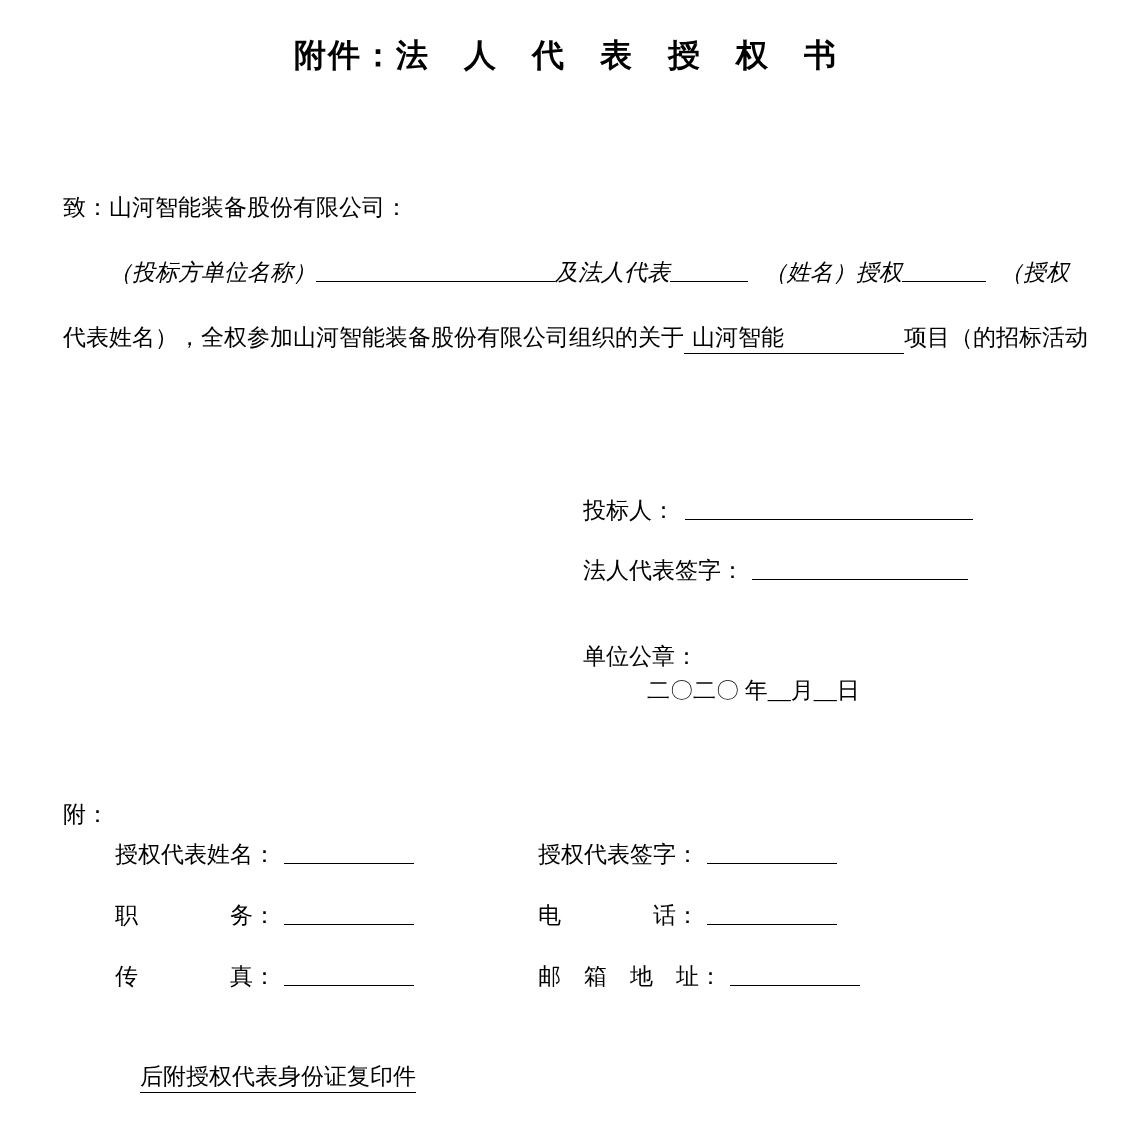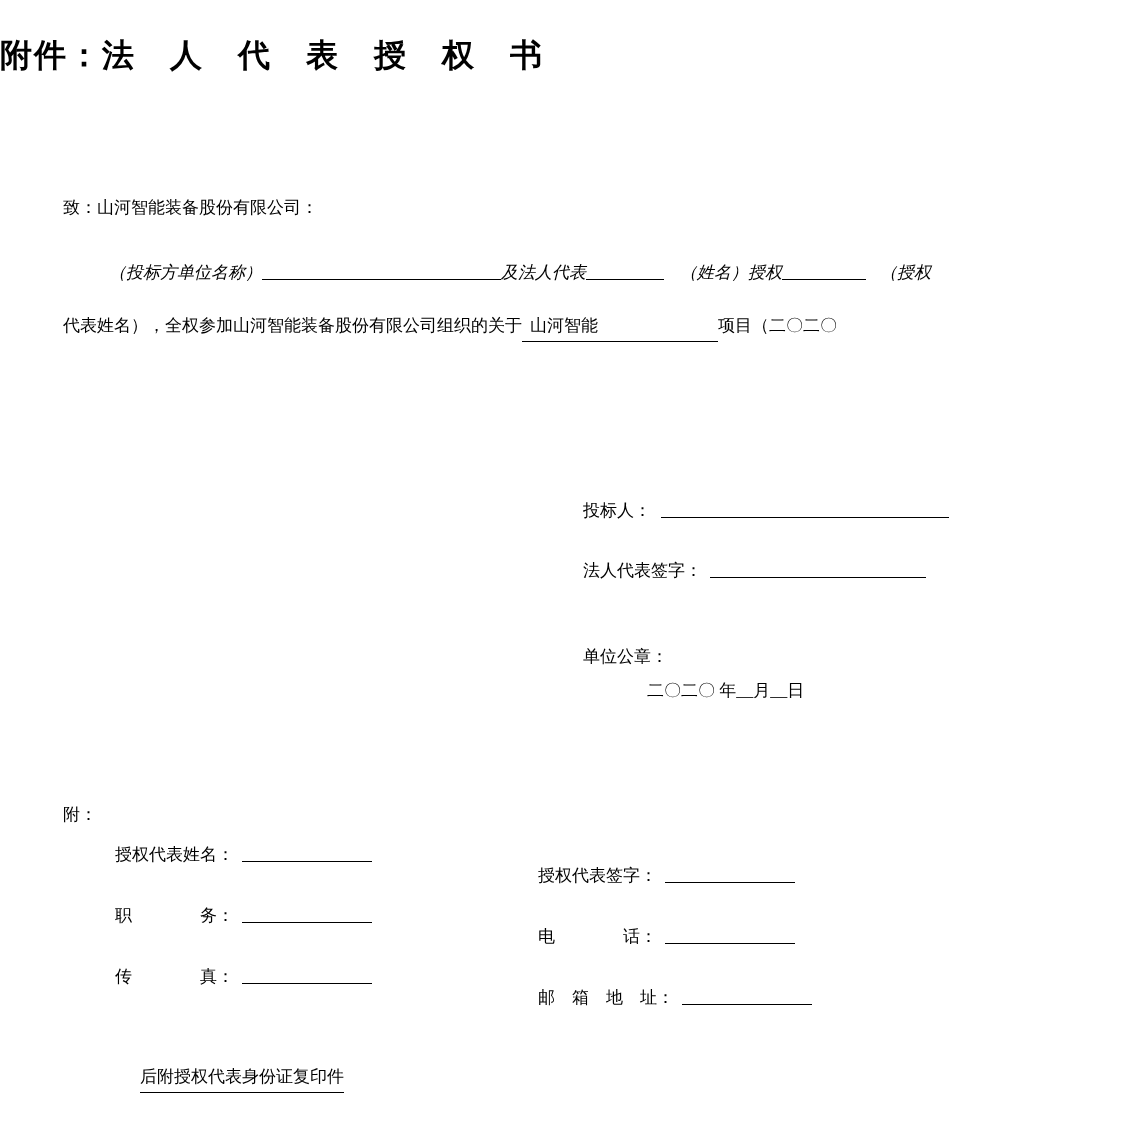--- a/index.html
+++ b/index.html
@@ -14,26 +14,27 @@
     background: #ffffff;
     color: #000000;
     font-family: "Liberation Serif", "DejaVu Serif", serif;
     overflow: hidden;
   }
   .doc-title {
     position: absolute;
     top: 34px;
     left: 0;
     width: 100%;
+    text-align: center;
     font-size: 32px;
     font-weight: bold;
     letter-spacing: 2px;
     white-space: nowrap;
   }
-  .doc-text { font-size: 17px; line-height: 30px; }
+  .doc-text { font-size: 23px; line-height: 30px; }
 
   .salutation {
     position: absolute;
     left: 63px;
     top: 193px;
     white-space: nowrap;
   }
   .p-line {
     position: absolute;
     left: 63px;
@@ -62,20 +63,21 @@
 
   .gap16 { display: inline-block; width: 16px; }
   .gap12 { display: inline-block; width: 12px; }
 
   .filled-underline {
     display: inline-block;
     border-bottom: 1.5px solid #000;
     padding-left: 8px;
     padding-right: 120px;
     white-space: nowrap;
+    margin-top: 12px;
   }
 
   .sig-row { position: absolute; left: 583px; white-space: nowrap; }
   .sig-bidder { top: 496px; }
   .sig-legal  { top: 556px; }
   .sig-seal   { top: 642px; }
   .sig-date   { top: 676px; left: 647px; text-align: right; }
 
   .att-heading {
     position: absolute;
@@ -86,21 +88,21 @@
   .att-row {
     position: absolute;
     left: 0;
     width: 1132px;
     white-space: nowrap;
   }
   .att-row1 { top: 840px; }
   .att-row2 { top: 901px; }
   .att-row3 { top: 962px; }
   .att-left  { position: absolute; left: 115px; white-space: nowrap; }
-  .att-right { position: absolute; left: 538px; white-space: nowrap; margin-top: 21px; }
+  .att-right { position: absolute; left: 538px; white-space: nowrap; }
 
   .att-note {
     position: absolute;
     left: 140px;
     top: 1062px;
     white-space: nowrap;
   }
   .att-note .note-text {
     display: inline-block;
     border-bottom: 1.5px solid #000;
@@ -114,21 +116,21 @@
 
   <div class="doc-title">附件：法　人　代　表　授　权　书</div>
 
   <div class="salutation doc-text">致：山河智能装备股份有限公司：</div>
 
   <div class="p-line p-line1 doc-text">
     <span>（投标方单位名称）</span><span class="blank u-company"></span><span>及法人代表</span><span class="blank u-legalname"></span><span class="gap16"></span><span>（姓名）授权</span><span class="blank u-authname"></span><span class="gap12"></span><span>（授权</span>
   </div>
 
   <div class="p-line p-line2 doc-text">
-    <span>代表姓名），全权参加山河智能装备股份有限公司组织的关于</span><span class="filled-underline">山河智能</span><span>项目（二〇二〇</span>
+    <span>代表姓名），全权参加山河智能装备股份有限公司组织的关于</span><span class="filled-underline">山河智能</span><span>项目（的招标活动</span>
   </div>
 
 
   <div class="sig-row sig-legal doc-text">
     <span>法人代表签字：</span><span class="blank u-legalsign"></span>
   </div>
 
   <div class="sig-row sig-bidder doc-text">
     <span>投标人：</span><span class="blank u-bidder"></span>
   </div>

